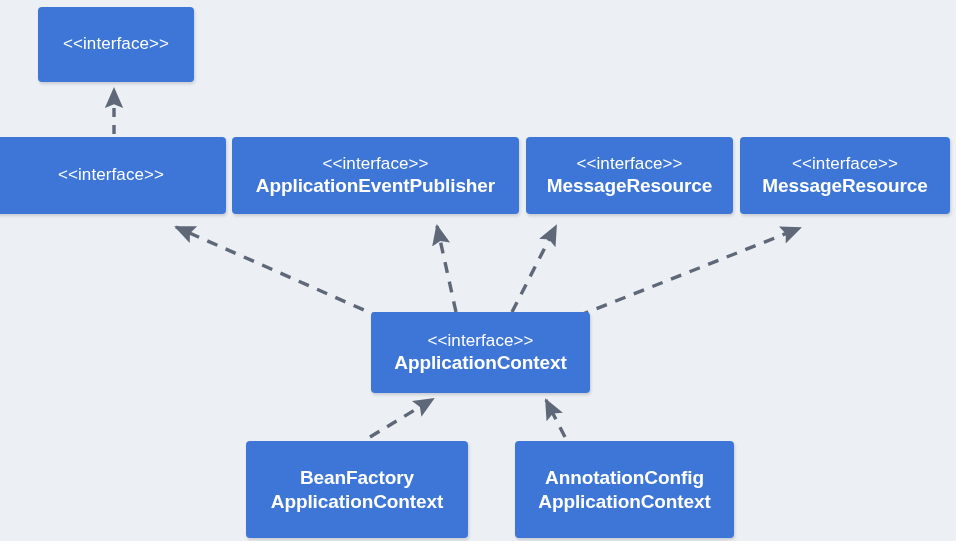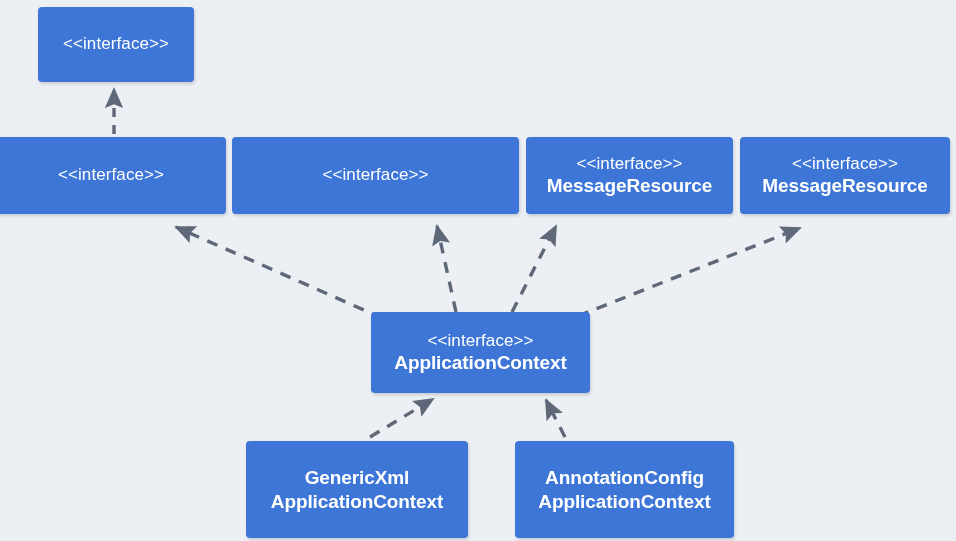--- a/index.html
+++ b/index.html
@@ -93,39 +93,40 @@
   <div class="uml-box" style="left:38px; top:7px; width:156px; height:75px;">
     <div class="stereotype">&lt;&lt;interface&gt;&gt;</div>
   </div>
 
   <div class="uml-box" style="left:-4px; top:137px; width:230px; height:77px;">
     <div class="stereotype">&lt;&lt;interface&gt;&gt;</div>
   </div>
 
   <div class="uml-box" style="left:232px; top:137px; width:287px; height:77px;">
     <div class="stereotype">&lt;&lt;interface&gt;&gt;</div>
+    <div class="cls-name">ApplicationEventPublisher</div>
   </div>
 
   <div class="uml-box" style="left:526px; top:137px; width:207px; height:77px;">
     <div class="stereotype">&lt;&lt;interface&gt;&gt;</div>
     <div class="cls-name">MessageResource</div>
   </div>
 
   <div class="uml-box" style="left:740px; top:137px; width:210px; height:77px;">
     <div class="stereotype">&lt;&lt;interface&gt;&gt;</div>
     <div class="cls-name">MessageResource</div>
   </div>
 
   <div class="uml-box" style="left:371px; top:312px; width:219px; height:81px;">
     <div class="stereotype">&lt;&lt;interface&gt;&gt;</div>
     <div class="cls-name">ApplicationContext</div>
   </div>
 
   <div class="uml-box" style="left:246px; top:441px; width:222px; height:97px;">
-    <div class="cls-name-2">GenericXml</div>
+    <div class="cls-name-2">BeanFactory</div>
     <div class="cls-name-2">ApplicationContext</div>
   </div>
 
   <div class="uml-box" style="left:515px; top:441px; width:219px; height:97px;">
     <div class="cls-name-2">AnnotationConfig</div>
     <div class="cls-name-2">ApplicationContext</div>
   </div>
 
 </div>
 

